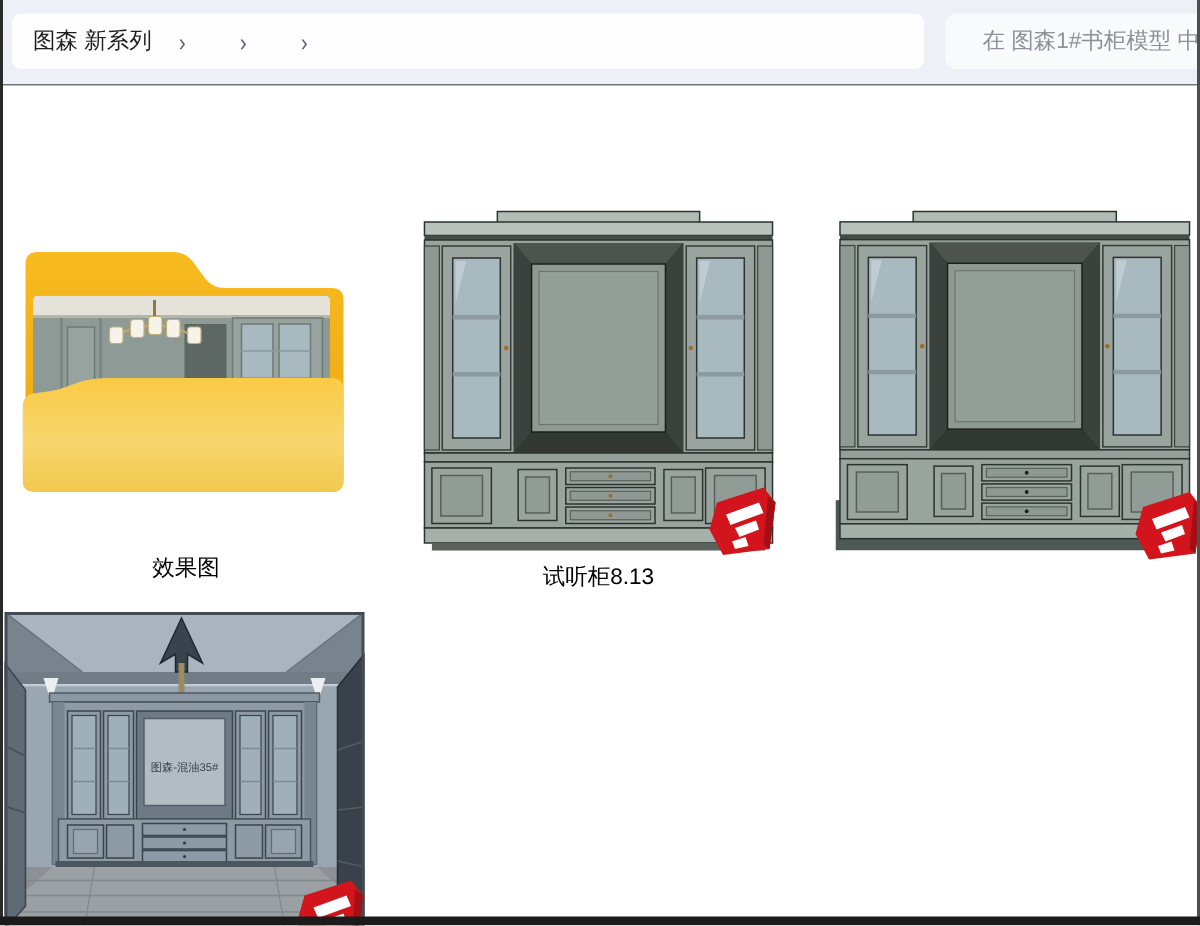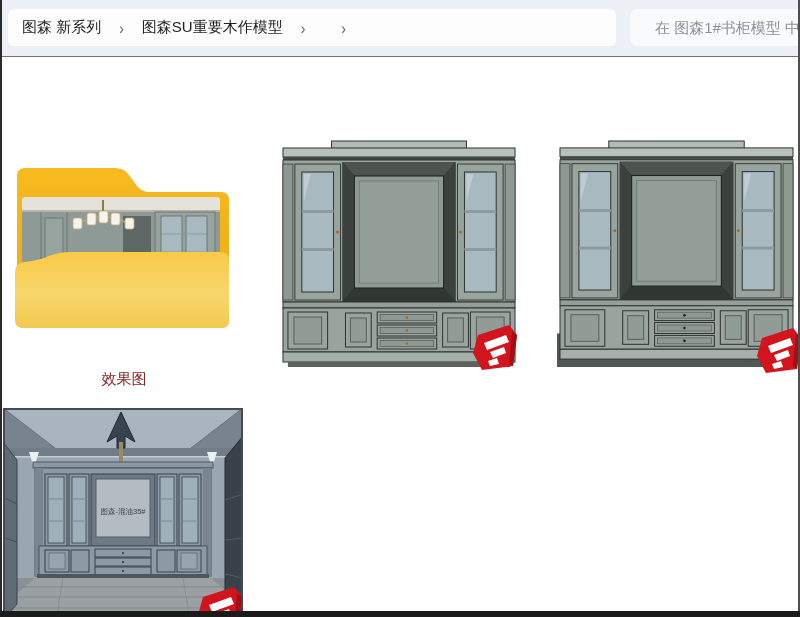--- a/index.html
+++ b/index.html
@@ -29,21 +29,21 @@
   .searchbox input{
     width:100%;height:100%;border:none;outline:none;background:transparent;
     padding:0 0 0 25px;box-sizing:border-box;font-size:15px;color:#333;
     font-family:"Liberation Sans","DejaVu Sans",sans-serif;
   }
   .searchbox input::placeholder{color:#8c929b;opacity:1;}
 
   
   .content{position:absolute;left:0;top:57px;width:800px;height:553px;background:#fff;}
   .file-item{position:absolute;cursor:pointer;}
-  .file-label{margin-top:5px;text-align:center;font-size:15px;color:#7f1d1d;line-height:1.15;}
+  .file-label{margin-top:5px;text-align:center;font-size:15px;color:#000000;line-height:1.15;}
   .item-folder{left:15px;top:103px;width:218px;}
   .item-folder .file-label{margin-top:35px;}
   .item-su1{left:280px;top:83px;width:238px;}
   .item-su1 .file-label{margin-top:6px;}
   .item-su2{left:557px;top:83px;width:239px;}
   .item-su2 .file-label{margin-top:7px;}
   .item-su3{left:3px;top:351px;width:240px;}
   .thumb{display:block;}
   .su-badge{position:absolute;width:50px;height:50px;z-index:5;}
   .item-su1 .su-badge{left:190px;top:182px;}
@@ -52,21 +52,20 @@
 </style>
 </head>
 <body>
 
 <div class="screen">
 
   <div class="topbar">
     <div class="breadcrumb">
       <span class="crumb">图森 新系列</span>
       <span class="crumb-sep">›</span>
-      <span class="crumb">图森SU重要木作模型</span>
       <span class="crumb-sep">›</span>
       <span class="crumb-sep">›</span>
     </div>
     <div class="searchbox">
       <input type="text" placeholder="在 图森1#书柜模型 中搜索" style="">
     </div>
   </div>
 
   <div class="content">
 
@@ -175,20 +174,21 @@
         <rect x="3" y="212" width="234" height="10" fill="#a6b0aa" stroke="#2c322f" stroke-width="1"></rect>
         <rect x="8" y="222" width="224" height="5" fill="#5b625e"></rect>
       </svg>
       <svg class="su-badge" viewBox="0 0 50 50">
         <polygon points="8,13 39,3 47,13 43,44 12,48 3,31" fill="#d2151c"></polygon>
         <polygon points="42,9 47,13 43,44 39,41" fill="#a30f14"></polygon>
         <polygon points="14,21 36,13 39,20 17,28" fill="#ffffff"></polygon>
         <polygon points="20,30 34,25 36,31 23,36" fill="#ffffff"></polygon>
         <polygon points="18,39 27,36 29,42 20,44" fill="#ffffff"></polygon>
       </svg>
+      <div class="file-label">试听柜8.13</div>
     </div>
 
     <div class="file-item item-su2">
       <svg class="thumb" width="239" height="227" viewBox="0 0 240 230" preserveAspectRatio="none">
         <rect width="240" height="230" fill="#ffffff"></rect>
 
         <rect x="0" y="196" width="240" height="34" fill="#4e5956"></rect>
 
         <rect x="52" y="1" width="136" height="8" fill="#b2bbb5" stroke="#2c322f" stroke-width="1"></rect>
         <rect x="3" y="8" width="234" height="9" fill="#b8c1bb" stroke="#2c322f" stroke-width="1"></rect>

